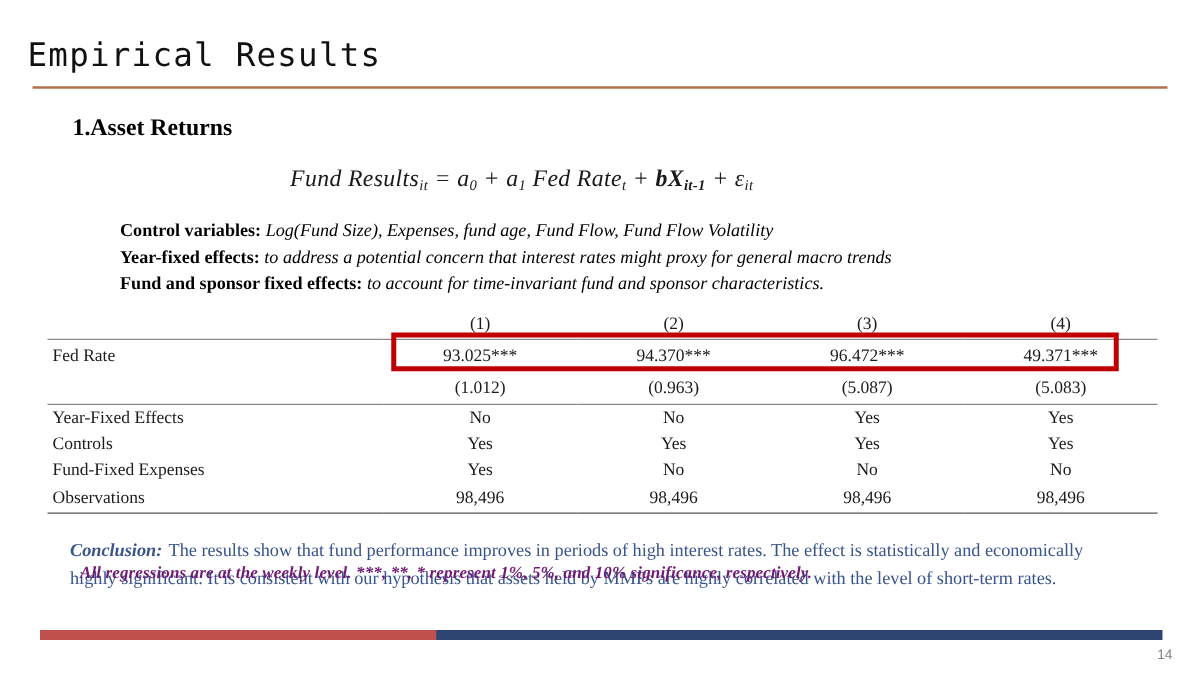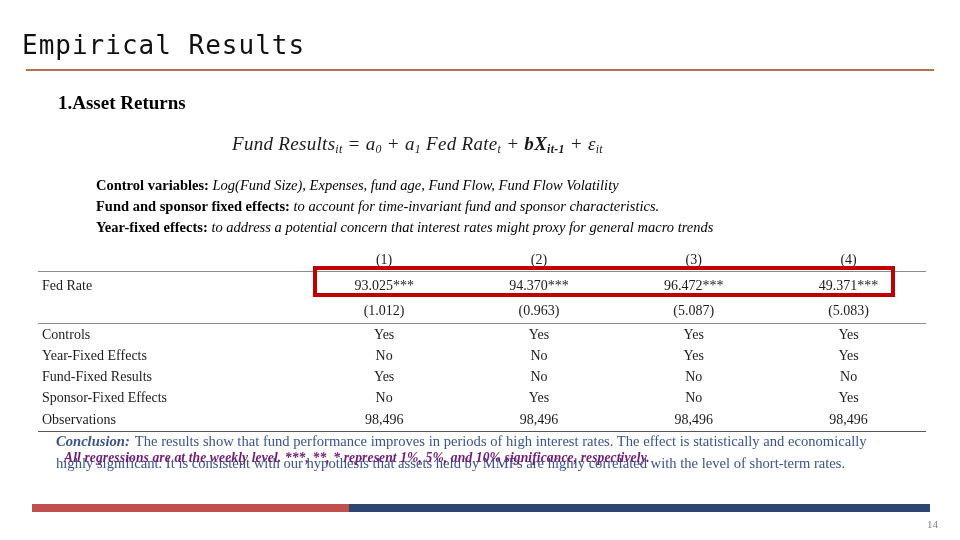--- a/index.html
+++ b/index.html
@@ -202,21 +202,21 @@
     left: 32px;
     top: 504px;
     width: 317px;
     height: 8px;
     background: #c0504d;
   }
   .page-number {
     position: absolute;
     right: 22px;
     top: 518px;
-    font-family: Liberation Serif, serif;
+    font-family: Liberation Sans, sans-serif;
     font-size: 11px;
     color: #808080;
   }
 </style>
 </head>
 <body>
 
 <div class="slide-title">Empirical Results</div>
 <div class="title-rule"></div>
 
@@ -224,24 +224,24 @@
 
 <div class="equation">
   <span>Fund Results</span><sub>it</sub><span> = </span><span>a</span><sub>0</sub><span> + </span><span>a</span><sub>1</sub><span> Fed Rate</span><sub>t</sub><span> + </span><span class="bold">bX</span><sub class="bold">it-1</sub><span> + </span><span>ε</span><sub>it</sub>
 </div>
 
 <div class="spec-block">
   <div class="spec-line">
     <span class="lead">Control variables:</span><span class="tail"> Log(Fund Size), Expenses, fund age, Fund Flow, Fund Flow Volatility</span>
   </div>
   <div class="spec-line">
-    <span class="lead">Fund and sponsor fixed effects:</span><span class="tail"> to account for time-invariant fund and sponsor characteristics.</span>
+    <span class="lead">Year-fixed effects:</span><span class="tail"> to address a potential concern that interest rates might proxy for general macro trends</span>
   </div>
   <div class="spec-line">
-    <span class="lead">Year-fixed effects:</span><span class="tail"> to address a potential concern that interest rates might proxy for general macro trends</span>
+    <span class="lead">Fund and sponsor fixed effects:</span><span class="tail"> to account for time-invariant fund and sponsor characteristics.</span>
   </div>
 </div>
 
 <div class="table-wrap">
   <table class="results">
     <tbody>
       <tr class="head-nums">
         <td class="lbl"></td>
         <td class="num">(1)</td>
         <td class="num">(2)</td>
@@ -262,46 +262,39 @@
         <td class="lbl"></td>
         <td class="num">(1.012)</td>
         <td class="num">(0.963)</td>
         <td class="num">(5.087)</td>
         <td class="num">(5.083)</td>
       </tr>
       <tr class="rule-mid">
         <td colspan="5"></td>
       </tr>
       <tr class="flag">
+        <td class="lbl">Year-Fixed Effects</td>
+        <td class="num">No</td>
+        <td class="num">No</td>
+        <td class="num">Yes</td>
+        <td class="num">Yes</td>
+      </tr>
+      <tr class="flag">
         <td class="lbl">Controls</td>
         <td class="num">Yes</td>
         <td class="num">Yes</td>
         <td class="num">Yes</td>
         <td class="num">Yes</td>
       </tr>
       <tr class="flag">
-        <td class="lbl">Year-Fixed Effects</td>
-        <td class="num">No</td>
-        <td class="num">No</td>
-        <td class="num">Yes</td>
-        <td class="num">Yes</td>
-      </tr>
-      <tr class="flag">
-        <td class="lbl">Fund-Fixed Results</td>
-        <td class="num">Yes</td>
-        <td class="num">No</td>
-        <td class="num">No</td>
-        <td class="num">No</td>
-      </tr>
-      <tr class="flag">
-        <td class="lbl">Sponsor-Fixed Effects</td>
-        <td class="num">No</td>
-        <td class="num">Yes</td>
-        <td class="num">No</td>
-        <td class="num">Yes</td>
+        <td class="lbl">Fund-Fixed Expenses</td>
+        <td class="num">Yes</td>
+        <td class="num">No</td>
+        <td class="num">No</td>
+        <td class="num">No</td>
       </tr>
       <tr class="obs">
         <td class="lbl">Observations</td>
         <td class="num">98,496</td>
         <td class="num">98,496</td>
         <td class="num">98,496</td>
         <td class="num">98,496</td>
       </tr>
       <tr class="rule-bottom">
         <td colspan="5"></td>

